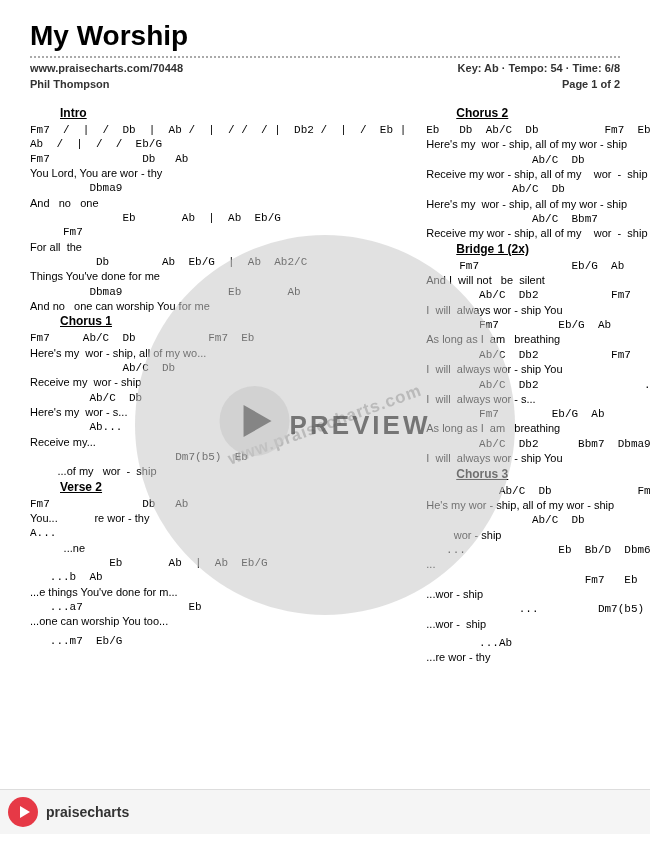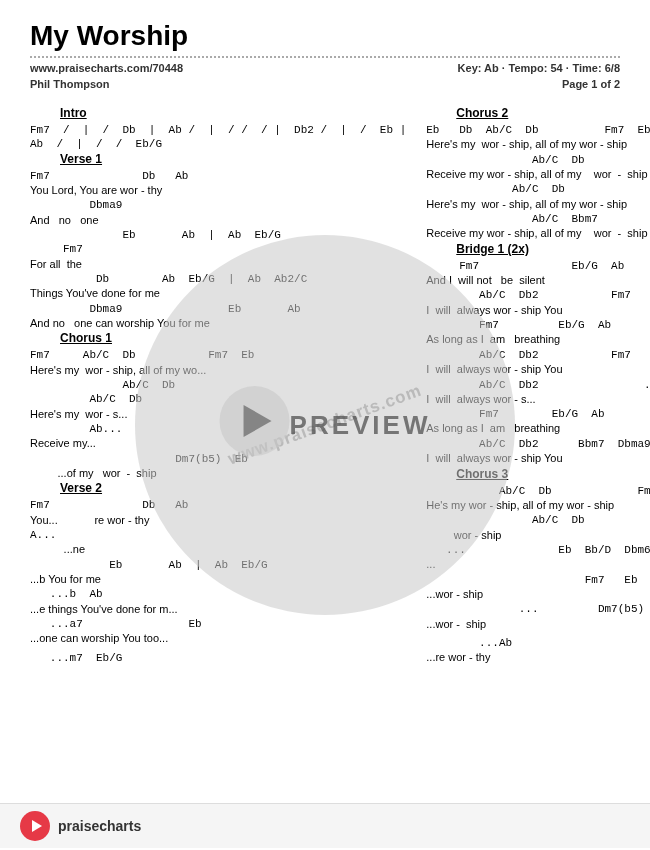--- a/index.html
+++ b/index.html
@@ -159,29 +159,29 @@
       font-size: 17px;
       font-weight: bold;
       color: rgba(160,160,160,0.6);
       pointer-events: none;
       letter-spacing: 1px;
     }
 
     
     .footer {
       position: absolute;
-      bottom: 2px;
+      bottom: 16px;
       left: 0;
       width: 650px;
       height: 45px;
       background: #f5f5f5;
       border-top: 1px solid #ddd;
       display: flex;
       align-items: center;
-      padding: 0 20px;
+      padding: 0 8px;
       gap: 10px;
     }
 
     .footer-logo {
       display: flex;
       align-items: center;
       gap: 8px;
     }
 
     .footer-play-icon {
@@ -232,55 +232,54 @@
 
     <div class="col">
 
       <div>
         <div class="section-title">Intro</div>
         <div class="chord-line">Fm7  /  |  /  Db  |  Ab /  |  / /  / |  Db2 /  |  /  Eb |</div>
         <div class="chord-line">Ab  /  |  /  /  Eb/G</div>
       </div>
 
       <div>
-        <div class="section-title">Verse 1</div>
         <div class="chord-line">Fm7              Db   Ab</div>
         <div class="lyric-line">You Lord, You are wor - thy</div>
         <div class="chord-line">         Dbma9</div>
         <div class="lyric-line">And   no   one</div>
         <div class="chord-line">              Eb       Ab  |  Ab  Eb/G</div>
         <div class="chord-line">     Fm7</div>
         <div class="lyric-line">For all  the</div>
         <div class="chord-line">          Db        Ab  Eb/G  |  Ab  Ab2/C</div>
         <div class="lyric-line">Things You've done for me</div>
         <div class="chord-line">         Dbma9                Eb       Ab</div>
         <div class="lyric-line">And no   one can worship You for me</div>
       </div>
 
       <div>
         <div class="section-title">Chorus 1</div>
         <div class="chord-line">Fm7     Ab/C  Db           Fm7  Eb</div>
         <div class="lyric-line">Here's my  wor - ship, all of my wo...</div>
         <div class="chord-line">              Ab/C  Db</div>
+        <div class="lyric-line">Receive my  wor - ship</div>
         <div class="chord-line">         Ab/C  Db</div>
         <div class="lyric-line">Here's my  wor - s...</div>
         <div class="chord-line">         Ab...</div>
         <div class="lyric-line">Receive my...</div>
         <div class="chord-line">                      Dm7(b5)  Eb</div>
         <div class="lyric-line">         ...of my   wor  -  ship</div>
       </div>
 
       <div>
         <div class="section-title">Verse 2</div>
         <div class="chord-line">Fm7              Db   Ab</div>
         <div class="lyric-line">You...            re wor - thy</div>
         <div class="chord-line">A...</div>
         <div class="lyric-line">           ...ne</div>
         <div class="chord-line">            Eb       Ab  |  Ab  Eb/G</div>
-        <div class="lyric-line">...b You for me</div>
         <div class="chord-line">   ...b  Ab</div>
         <div class="lyric-line">...e things You've done for m...</div>
         <div class="chord-line">   ...a7                Eb</div>
         <div class="lyric-line">...one can worship You too...</div>
         <div class="spacer"></div>
         <div class="chord-line">   ...m7  Eb/G</div>
       </div>
 
     </div>
 

